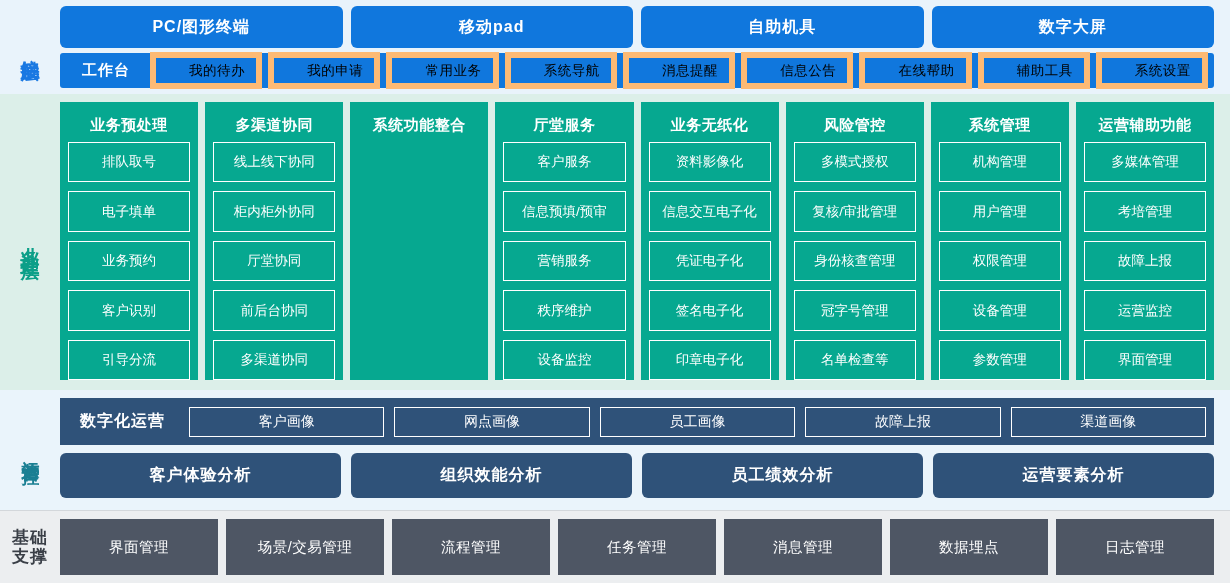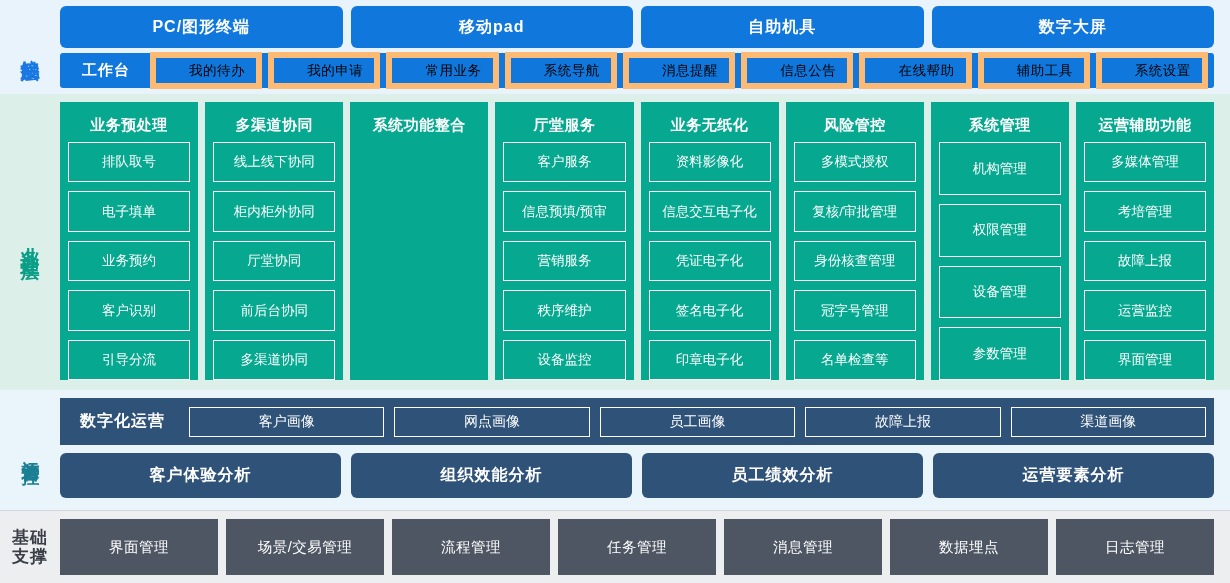--- a/index.html
+++ b/index.html
@@ -346,20 +346,21 @@
             <div class="biz-item">身份核查管理</div>
             <div class="biz-item">冠字号管理</div>
             <div class="biz-item">名单检查等</div>
           </div>
         </div>
 
         <div class="biz-col">
           <div class="biz-col-title">系统管理</div>
           <div class="biz-items">
             <div class="biz-item">机构管理</div>
+            <div class="biz-item">用户管理</div>
             <div class="biz-item">权限管理</div>
             <div class="biz-item">设备管理</div>
             <div class="biz-item">参数管理</div>
           </div>
         </div>
 
         <div class="biz-col">
           <div class="biz-col-title">运营辅助功能</div>
           <div class="biz-items">
             <div class="biz-item">多媒体管理</div>

